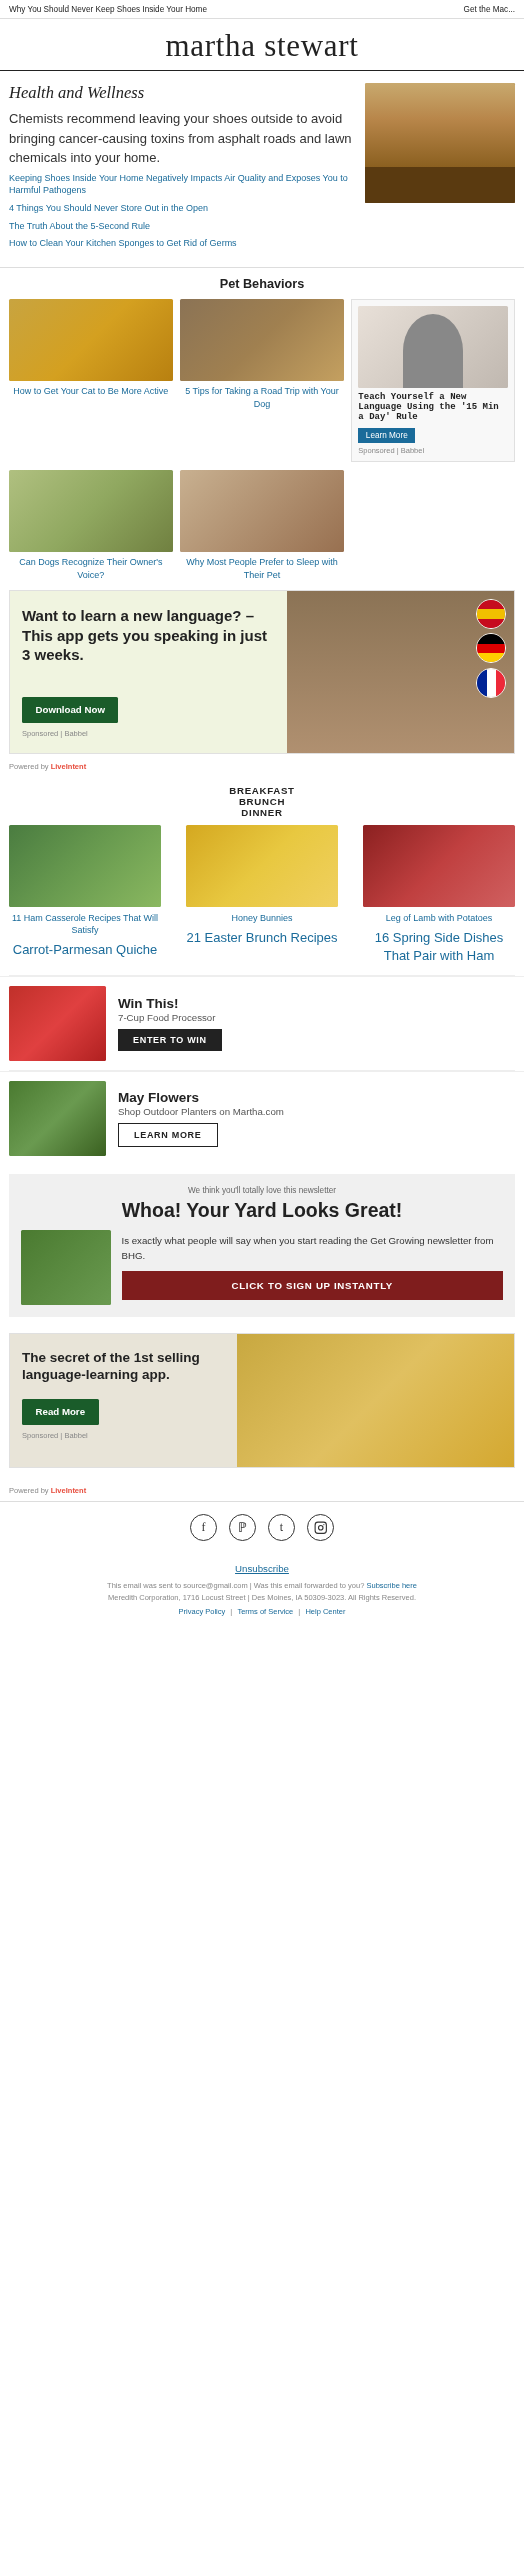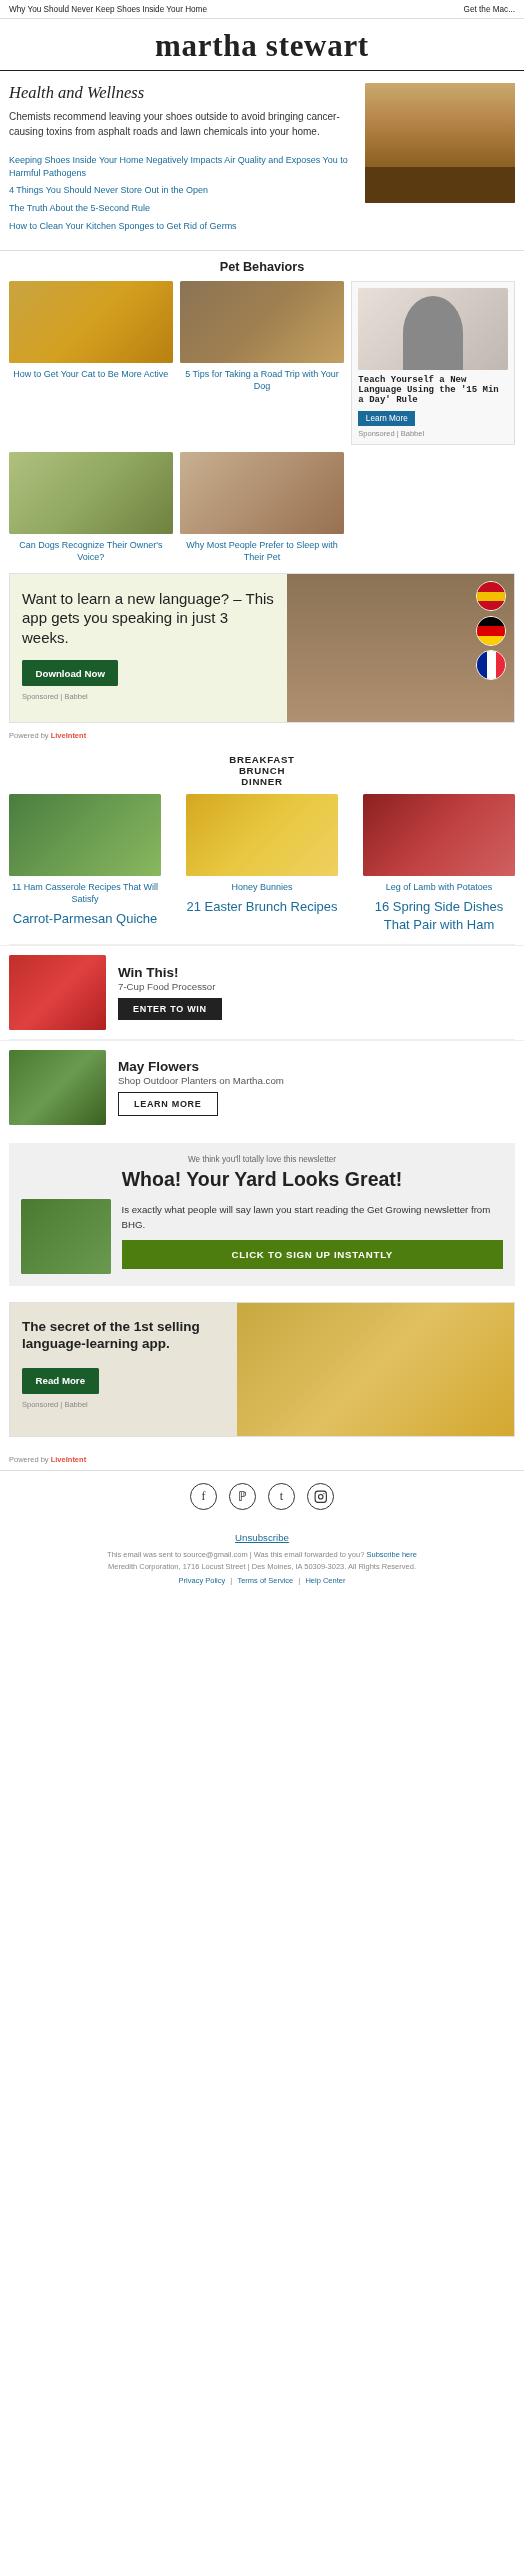--- a/index.html
+++ b/index.html
@@ -4,28 +4,28 @@
   <style>
     * { box-sizing: border-box; margin: 0; padding: 0; }
     body { font-family: Georgia, 'Times New Roman', serif; background: #fff; width: 524px; margin: 0 auto; font-size: 10.5px; color: #222; }
 
     
     .top-bar { display: flex; justify-content: space-between; align-items: center; padding: 4.5px 9px; font-size: 8.2px; border-bottom: 0.7px solid #ddd; font-family: Arial, sans-serif; gap: 47px; }
     .top-bar a { color: #222; text-decoration: none; font-size: 8.2px; }
 
     
     .site-header { text-align: center; padding: 9px 0 6px; border-bottom: 1.5px solid #222; }
-    .site-header h1 { font-family: 'Palatino Linotype', Palatino, serif; font-size: 31px; font-weight: 700; letter-spacing: 0.7px; }
+    .site-header h1 { font-family: 'Palatino Linotype', Palatino, serif; font-size: 31px; font-weight: 400; letter-spacing: 0.7px; }
 
     
     .health-section { display: flex; gap: 12px; padding: 12px 9px; }
     .health-text { flex: 1; }
     .health-text h2 { font-size: 16.5px; font-weight: 700; margin-bottom: 6px; }
     .health-text h2 span { font-style: italic; font-weight: 400; }
-    .health-text p { font-size: 10px; color: #333; margin-bottom: 15px; line-height: 1.5; font-family: Arial, sans-serif; }
+    .health-text p { font-size: 13px; color: #333; margin-bottom: 4px; line-height: 1.5; font-family: Arial, sans-serif; }
     .health-text ul { list-style: none; padding: 0; }
     .health-text ul li { margin-bottom: 5.2px; }
     .health-text ul li a { color: #1a6b9a; font-size: 9px; text-decoration: none; line-height: 1.4; font-family: Arial, sans-serif; display: block; }
     .health-image { width: 150px; flex-shrink: 0; }
     .health-image-box { width: 150px; height: 120px; background: linear-gradient(135deg, #c8a96e 0%, #a0785a 40%, #8B6914 60%, #d4a96e 100%); border-radius: 1.5px; overflow: hidden; display: flex; align-items: flex-end; justify-content: center; }
     .door-img { width: 100%; height: 100%; background: linear-gradient(to bottom, #c8a96e 0%, #b8864a 30%, #8B6020 70%, #5a3a10 100%); position: relative; }
     .door-img::after { content: ''; position: absolute; bottom: 0; left: 0; right: 0; height: 30%; background: #5a3a10; }
 
     
     .section-title { text-align: center; font-size: 12.7px; font-weight: 700; padding: 9px 0 7.5px; border-top: 0.7px solid #ddd; font-family: Arial, sans-serif; }
@@ -42,21 +42,21 @@
 
     
     .pet-ad { background: #f8f8f8; border: 0.7px solid #e0e0e0; padding: 6px; text-align: left; }
     .pet-ad-title { font-size: 9px; font-weight: 600; margin-bottom: 3px; font-family: Liberation Mono, monospace; }
     .pet-ad-btn { background: #1a6b9a; color: #fff; border: none; padding: 3px 7.5px; font-size: 8.2px; cursor: pointer; margin: 3px 0; font-family: Arial, sans-serif; }
     .sponsored-label { font-size: 7.5px; color: #888; font-family: Arial, sans-serif; }
 
     
     .babbel-banner { margin: 0 9px 6px; border: 0.7px solid #e0e0e0; display: flex; overflow: hidden; min-height: 150px; background: #f0f4e0; }
     .babbel-left { flex: 0 0 55%; padding: 15px 12px; background: #f0f4e0; }
-    .babbel-left h3 { font-size: 15px; font-weight: 400; line-height: 1.3; margin-bottom: 7px; font-family: Arial, sans-serif; }
+    .babbel-left h3 { font-size: 15px; font-weight: 700; line-height: 1.3; margin-bottom: 26px; font-family: Arial, sans-serif; }
     .babbel-btn { background: #1a5c2a; color: #fff; border: none; padding: 7.5px 13.5px; font-size: 9.7px; font-weight: 600; cursor: pointer; border-radius: 1.5px; font-family: Arial, sans-serif; display: inline-block; margin-top: 6px; }
     .babbel-sponsored { font-size: 7.5px; color: #888; margin-top: 6px; font-family: Arial, sans-serif; }
     .babbel-right { flex: 0 0 45%; position: relative; overflow: hidden; background: linear-gradient(135deg, #d4c090 0%, #c4a870 100%); }
     .babbel-person { width: 100%; height: 100%; background: linear-gradient(to bottom, #8B7355 0%, #b09070 100%); }
     .flag-circles { position: absolute; top: 7.5px; right: 7.5px; display: flex; flex-direction: column; gap: 4.5px; }
     .flag-circle { width: 30px; height: 30px; border-radius: 50%; border: 1.5px solid #fff; overflow: hidden; display: flex; flex-direction: column; }
     .flag-es-top { flex: 1; background: #c60b1e; }
     .flag-es-mid { flex: 1; background: #f1bf00; }
     .flag-es-bot { flex: 1; background: #c60b1e; }
     .flag-de-top { flex: 1; background: #000; }
@@ -95,21 +95,21 @@
     .promo-btn { background: #222; color: #fff; border: none; padding: 6px 15px; font-size: 9px; font-weight: 700; cursor: pointer; font-family: Arial, sans-serif; letter-spacing: 0.7px; display: inline-block; }
     .promo-btn-outline { background: #fff; color: #222; border: 1.5px solid #222; padding: 6px 15px; font-size: 9px; font-weight: 700; cursor: pointer; font-family: Arial, sans-serif; letter-spacing: 0.7px; display: inline-block; }
 
     
     .newsletter-section { background: #f0f0f0; margin: 9px; padding: 12px; text-align: center; }
     .newsletter-small { font-size: 8.2px; color: #666; font-family: Arial, sans-serif; margin-bottom: 4.5px; }
     .newsletter-title { font-size: 19.5px; font-weight: 700; font-family: Arial, sans-serif; margin-bottom: 7.5px; color: #222; }
     .newsletter-body { display: flex; gap: 10.5px; text-align: left; align-items: center; }
     .newsletter-img-box { width: 90px; height: 75px; flex-shrink: 0; border-radius: 1.5px; background: linear-gradient(135deg, #4a7a30 0%, #6a9a50 100%); }
     .newsletter-text { flex: 1; font-size: 9.7px; color: #333; font-family: Arial, sans-serif; line-height: 1.5; margin-bottom: 7.5px; }
-    .newsletter-cta-btn { background: #4d7c0f; color: #fff; border: none; padding: 9px 18px; font-size: 9.7px; font-weight: 700; cursor: pointer; font-family: Arial, sans-serif; letter-spacing: 0.7px; display: block; width: 100%; margin-top: 7.5px; text-align: center; }
+    .newsletter-cta-btn { background: #7f1d1d; color: #fff; border: none; padding: 9px 18px; font-size: 9.7px; font-weight: 700; cursor: pointer; font-family: Arial, sans-serif; letter-spacing: 0.7px; display: block; width: 100%; margin-top: 7.5px; text-align: center; }
 
     
     .babbel-banner2 { margin: 16px 9px; border: 0.7px solid #e0e0e0; display: flex; overflow: hidden; min-height: 135px; }
     .babbel2-left { flex: 0 0 45%; padding: 15px 12px; background: #e8e4d8; }
     .babbel2-left h3 { font-size: 13.5px; font-weight: 700; line-height: 1.3; margin-bottom: 9px; font-family: Arial, sans-serif; }
     .babbel2-right { flex: 0 0 55%; background: linear-gradient(135deg, #c8a840 0%, #e0c060 50%, #d4a830 100%); }
 
     
     .social-section { text-align: center; padding: 12px 0 6px; border-top: 0.7px solid #ddd; }
     .social-icons { display: flex; justify-content: center; gap: 12px; margin-bottom: 9px; }
@@ -277,21 +277,21 @@
     <button class="promo-btn-outline">LEARN MORE</button>
   </div>
 </div>
 
 <div class="newsletter-section">
   <div class="newsletter-small">We think you'll totally love this newsletter</div>
   <div class="newsletter-title">Whoa! Your Yard Looks Great!</div>
   <div class="newsletter-body">
     <div class="newsletter-img-box"></div>
     <div>
-      <div class="newsletter-text">Is exactly what people will say lawn you start reading the Get Growing newsletter from BHG.</div>
+      <div class="newsletter-text">Is exactly what people will say when you start reading the Get Growing newsletter from BHG.</div>
       <button class="newsletter-cta-btn">CLICK TO SIGN UP INSTANTLY</button>
     </div>
   </div>
 </div>
 
 <div class="babbel-banner2">
   <div class="babbel2-left">
     <h3>The secret of the 1st selling language-learning app.</h3>
     <button class="babbel-btn">Read More</button>
     <div class="babbel-sponsored">Sponsored | Babbel</div>

